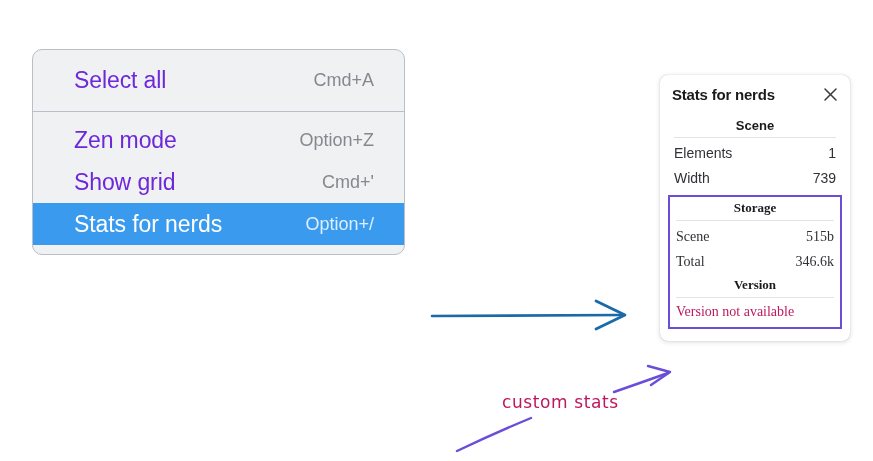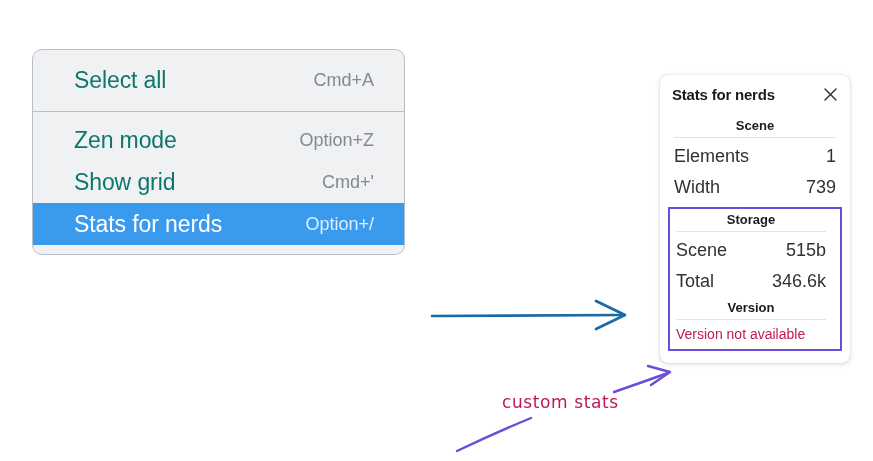--- a/index.html
+++ b/index.html
@@ -42,21 +42,21 @@
   .menu-row {
     display: flex;
     align-items: center;
     justify-content: space-between;
     height: 42px;
     padding: 0 30px 0 41px;
     box-sizing: border-box;
   }
   .menu-label {
     font-size: 23px;
-    color: #0f766e;
+    color: #6d28d9;
     letter-spacing: -0.1px;
     white-space: nowrap;
   }
   .menu-shortcut {
     font-size: 18px;
     color: #84888f;
     white-space: nowrap;
   }
   .menu-row.selected {
     background: #3a9bee;
@@ -105,40 +105,41 @@
   }
   .section-rule {
     height: 1px;
     background: #e4e4e7;
     margin: 0 2px 3px 2px;
   }
   .stat-row {
     display: flex;
     justify-content: space-between;
     align-items: flex-start;
-    font-size: 18px;
+    font-size: 14px;
     color: #303036;
     padding: 2px 2px;
     line-height: 1.5;
   }
   .stat-key { white-space: nowrap; }
   .stat-val { white-space: nowrap; }
   .stat-note {
     font-size: 14px;
     color: #be185d;
     padding: 3px 2px;
     white-space: nowrap;
   }
 
   
   #custom-stats-block {
     border: 2px solid #6b4ed8;
     margin: 4px -4px 0 -4px;
-    padding: 0 12px 4px 4px;
-    box-sizing: border-box;
+    padding: 0 4px 4px 4px;
+    box-sizing: border-box;
+    font-family: Liberation Serif, serif;
   }
 
   
   #annotations {
     position: absolute;
     left: 0; top: 0;
     width: 873px; height: 461px;
     pointer-events: none;
   }
   #handwriting {

